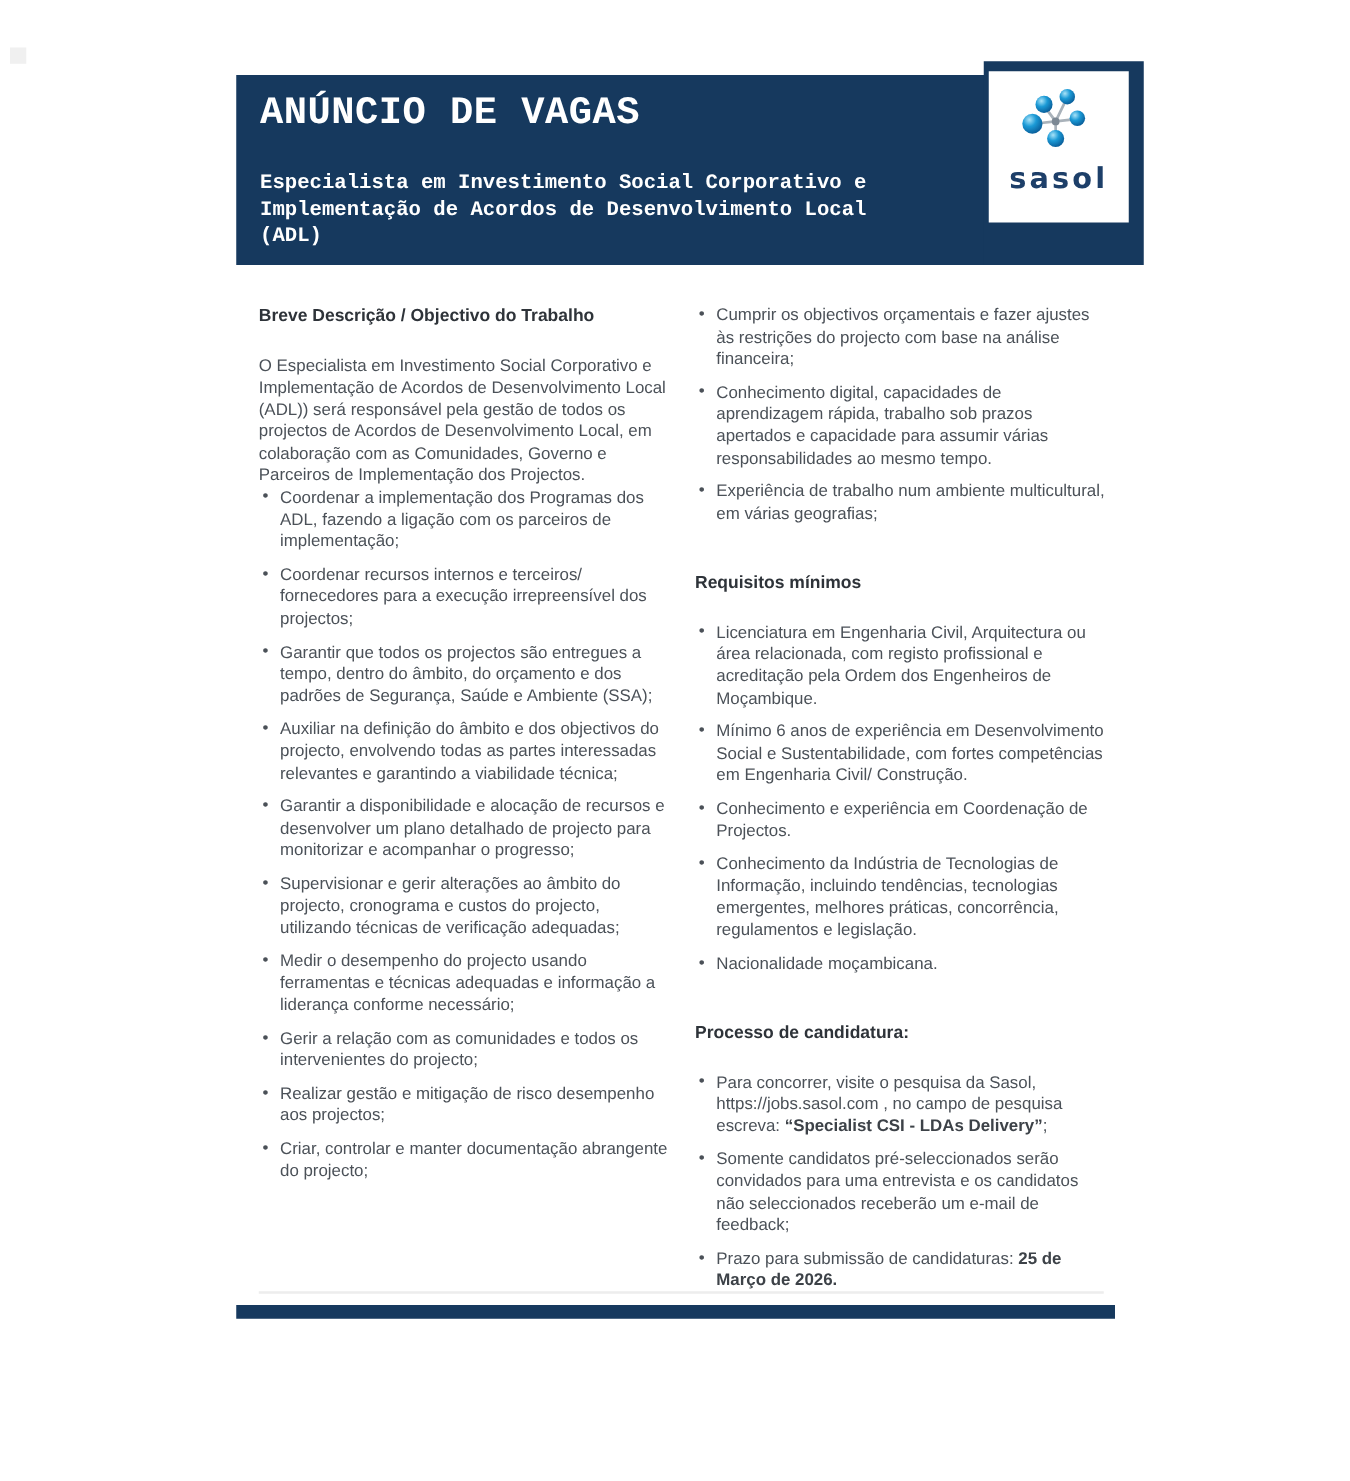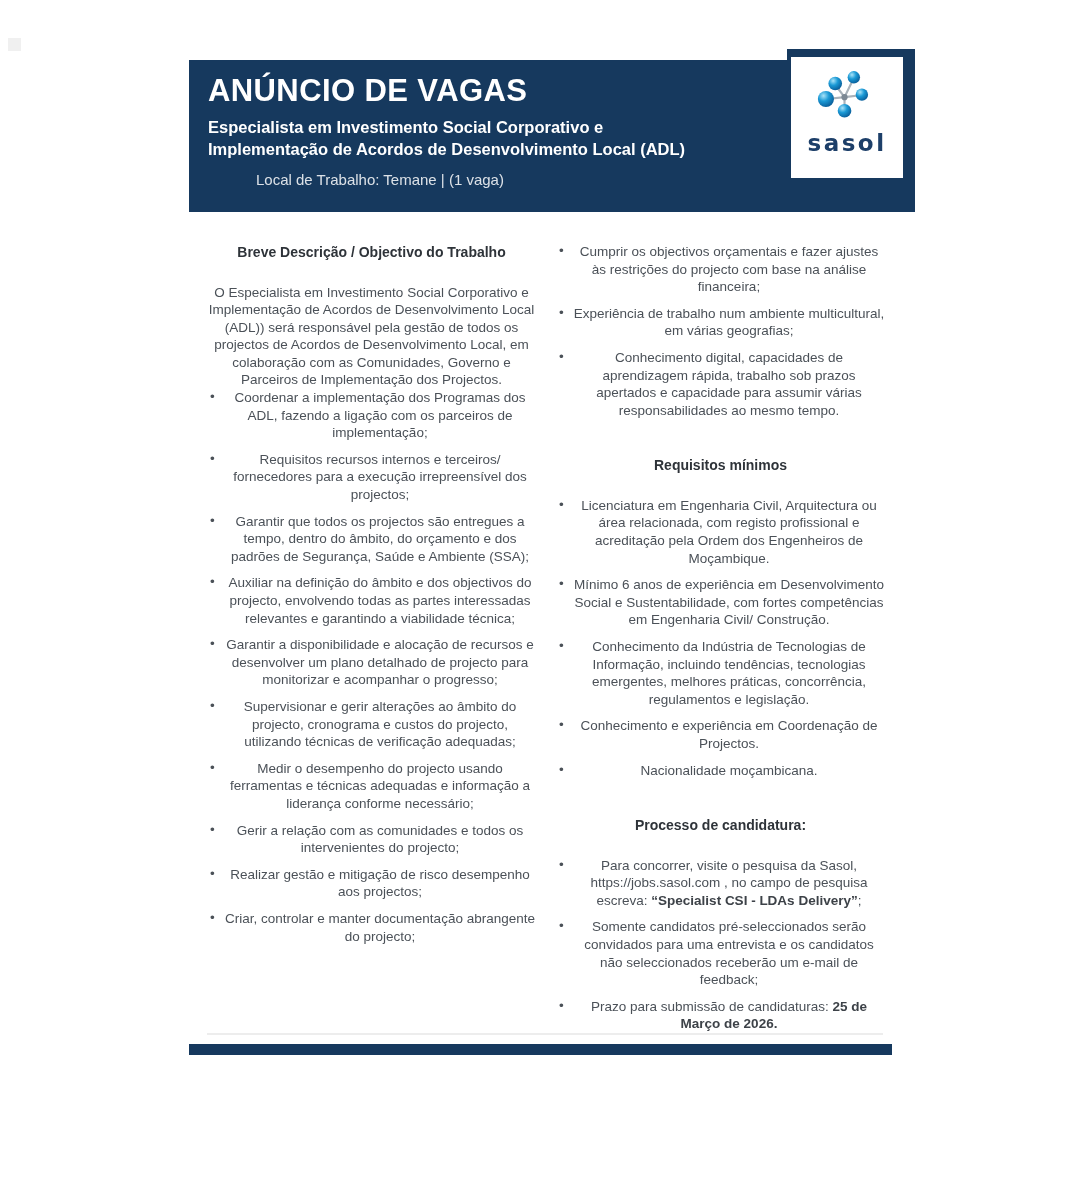--- a/index.html
+++ b/index.html
@@ -6,27 +6,27 @@
   .page {
     position:relative; width:1080px; height:1185px; background:#ffffff;
     font-family:"Liberation Sans", sans-serif; overflow:hidden;
     -webkit-font-smoothing:antialiased;
   }
   .artifact { position:absolute; left:8px; top:38px; width:13px; height:13px; background:#f0f0f0; }
 
   
   .band {
     position:absolute; left:189px; top:60px; width:703px; height:152px;
-    background:#16395e; color:#ffffff;
+    background:#16395e; color:#ffffff;font-family:Liberation Mono, monospace;
   }
   .band-inner { padding:13px 150px 0 19px; }
   .band h1 {
     margin:0; font-size:31px; font-weight:700; letter-spacing:0.4px; line-height:36px;
   }
-  .subtitle { margin-top:8px; font-weight:700; font-size:16.5px; line-height:21.5px; }
+  .subtitle { margin-top:26px; font-weight:700; font-size:16.5px; line-height:21.5px; }
   .location { margin-top:11px; font-size:15px; color:rgba(255,255,255,0.85);margin-left:48px; }
 
   
   .logo-outer {
     position:absolute; left:787px; top:49px; width:128px; height:163px;
     background:#16395e;
   }
   .logo-inner {
     position:absolute; left:4px; top:8px; width:112px; height:121px; background:#ffffff;
     text-align:center;
@@ -34,21 +34,21 @@
   .molecule { width:62px; height:62px; margin:11px auto 0 auto; display:block; }
   .wordmark {
     margin-top:1px; font-size:23px; font-weight:700; color:#1d3f69;
     letter-spacing:2.5px; font-family:"DejaVu Sans", sans-serif; line-height:24px;
   }
 
   
   .columns {
     position:absolute; left:207px; top:243px; width:678px;
     display:flex; gap:20px;
-    color:#4b5158; font-size:13.5px; line-height:17.6px;text-align:center;
+    color:#4b5158; font-size:13.5px; line-height:17.6px;
   }
   .col { width:329px; }
   .col h2 {
     margin:0 0 22px 0; font-size:14px; font-weight:700; color:#2e3339; line-height:18.5px;
   }
   .col h2.mt { margin-top:37px; }
   .col p { margin:0; }
   .col ul { list-style:none; margin:0; padding:0; }
   .col li { position:relative; padding-left:17px; margin-bottom:9px; }
   .col li::before { content:"\2022"; position:absolute; left:3px; top:-1px; color:#4b5158; }
@@ -106,45 +106,45 @@
   </div>
 
   <main class="columns">
 
     <section class="col">
       <h2>Breve Descrição / Objectivo do Trabalho</h2>
       <p>O Especialista em Investimento Social Corporativo e Implementação de Acordos de Desenvolvimento Local (ADL)) será responsável pela gestão de todos os projectos de Acordos de Desenvolvimento Local, em colaboração com as Comunidades, Governo e Parceiros de Implementação dos Projectos.</p>
 
       <ul>
         <li>Coordenar a implementação dos Programas dos ADL, fazendo a ligação com os parceiros de implementação;</li>
-        <li>Requisitos recursos internos e terceiros/ fornecedores para a execução irrepreensível dos projectos;</li>
+        <li>Coordenar recursos internos e terceiros/ fornecedores para a execução irrepreensível dos projectos;</li>
         <li>Garantir que todos os projectos são entregues a tempo, dentro do âmbito, do orçamento e dos padrões de Segurança, Saúde e Ambiente (SSA);</li>
         <li>Auxiliar na definição do âmbito e dos objectivos do projecto, envolvendo todas as partes interessadas relevantes e garantindo a viabilidade técnica;</li>
         <li>Garantir a disponibilidade e alocação de recursos e desenvolver um plano detalhado de projecto para monitorizar e acompanhar o progresso;</li>
         <li>Supervisionar e gerir alterações ao âmbito do projecto, cronograma e custos do projecto, utilizando técnicas de verificação adequadas;</li>
         <li>Medir o desempenho do projecto usando ferramentas e técnicas adequadas e informação a liderança conforme necessário;</li>
         <li>Gerir a relação com as comunidades e todos os intervenientes do projecto;</li>
         <li>Realizar gestão e mitigação de risco desempenho aos projectos;</li>
         <li>Criar, controlar e manter documentação abrangente do projecto;</li>
       </ul>
     </section>
 
     <section class="col">
       <ul>
         <li>Cumprir os objectivos orçamentais e fazer ajustes às restrições do projecto com base na análise financeira;</li>
+        <li>Conhecimento digital, capacidades de aprendizagem rápida, trabalho sob prazos apertados e capacidade para assumir várias responsabilidades ao mesmo tempo.</li>
         <li>Experiência de trabalho num ambiente multicultural, em várias geografias;</li>
-        <li>Conhecimento digital, capacidades de aprendizagem rápida, trabalho sob prazos apertados e capacidade para assumir várias responsabilidades ao mesmo tempo.</li>
       </ul>
 
       <h2 class="mt">Requisitos mínimos</h2>
       <ul>
         <li>Licenciatura em Engenharia Civil, Arquitectura ou área relacionada, com registo profissional e acreditação pela Ordem dos Engenheiros de Moçambique.</li>
         <li>Mínimo 6 anos de experiência em Desenvolvimento Social e Sustentabilidade, com fortes competências em Engenharia Civil/ Construção.</li>
+        <li>Conhecimento e experiência em Coordenação de Projectos.</li>
         <li>Conhecimento da Indústria de Tecnologias de Informação, incluindo tendências, tecnologias emergentes, melhores práticas, concorrência, regulamentos e legislação.</li>
-        <li>Conhecimento e experiência em Coordenação de Projectos.</li>
         <li>Nacionalidade moçambicana.</li>
       </ul>
 
       <h2 class="mt">Processo de candidatura:</h2>
       <ul>
         <li><span>Para concorrer, visite o pesquisa da Sasol, </span><span class="plainlink">https://jobs.sasol.com</span><span> , no campo de pesquisa escreva: </span><strong>“Specialist CSI - LDAs Delivery”</strong><span>;</span></li>
         <li>Somente candidatos pré-seleccionados serão convidados para uma entrevista e os candidatos não seleccionados receberão um e-mail de feedback;</li>
         <li><span>Prazo para submissão de candidaturas: </span><strong>25 de Março de 2026.</strong></li>
       </ul>
     </section>

